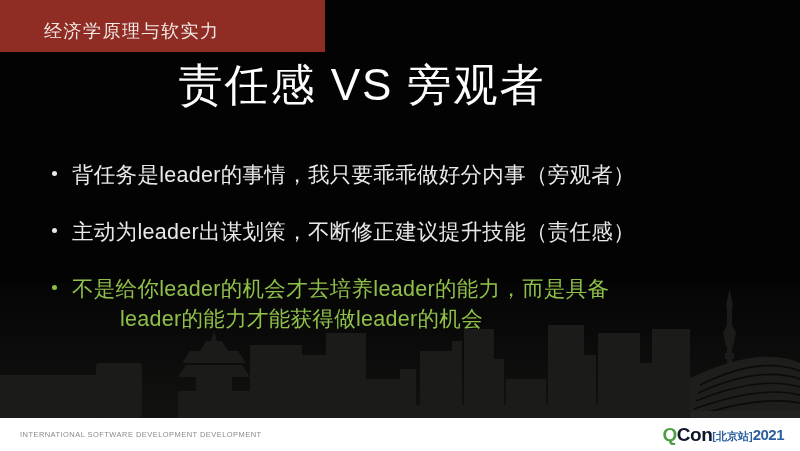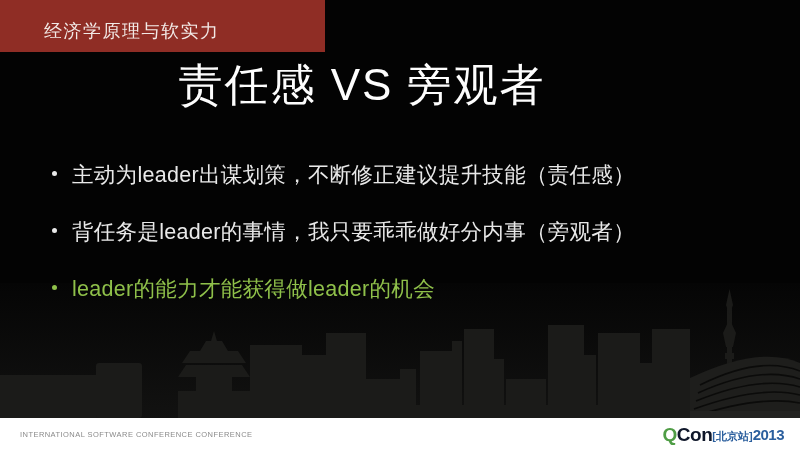--- a/index.html
+++ b/index.html
@@ -65,21 +65,21 @@
     color:#e9e9e9;
     margin-bottom:27px;
   }
   .bullet .dot{
     position:absolute;left:8px;top:11px;
     width:5px;height:5px;border-radius:50%;
     background:#e9e9e9;
   }
   .bullet.green{color:#8fc04a;}
   .bullet.green .dot{background:#8fc04a;}
-  .bullet .line2{display:block;}
+  .bullet .line2{display:block;margin-left:48px;}
 
   
   #footer{
     position:absolute;left:0;bottom:0;width:800px;height:33px;
     background:#ffffff;
     z-index:4;
   }
   #footer-caption{
     position:absolute;left:20px;top:12px;
     color:#8a8a8a;
@@ -170,35 +170,36 @@
   <div id="banner">
     <div id="banner-text">经济学原理与软实力</div>
   </div>
 
   <div id="title">责任感 VS 旁观者</div>
 
   <div id="bullets">
 
     <div class="bullet">
       <span class="dot"></span>
-      <span>主动为leader出谋划策，不断修正建议提升技能（责任感）</span>
+      <span>背任务是leader的事情，我只要乖乖做好分内事（旁观者）</span>
     </div>
 
     <div class="bullet">
       <span class="dot"></span>
-      <span>背任务是leader的事情，我只要乖乖做好分内事（旁观者）</span>
+      <span>主动为leader出谋划策，不断修正建议提升技能（责任感）</span>
     </div>
 
     <div class="bullet green">
       <span class="dot"></span>
+      <span>不是给你leader的机会才去培养leader的能力，而是具备</span>
       <span class="line2">leader的能力才能获得做leader的机会</span>
     </div>
 
   </div>
 
   <div id="footer">
-    <div id="footer-caption">INTERNATIONAL SOFTWARE CONFERENCE CONFERENCE</div>
+    <div id="footer-caption">INTERNATIONAL SOFTWARE DEVELOPMENT DEVELOPMENT</div>
     <div id="qcon-logo">
-      <span id="qcon-q">Q</span><span id="qcon-con">Con</span><span id="qcon-city">[北京站]</span><span id="qcon-year">2013</span>
+      <span id="qcon-q">Q</span><span id="qcon-con">Con</span><span id="qcon-city">[北京站]</span><span id="qcon-year">2021</span>
     </div>
   </div>
 
 </div>
 
 </body></html>

